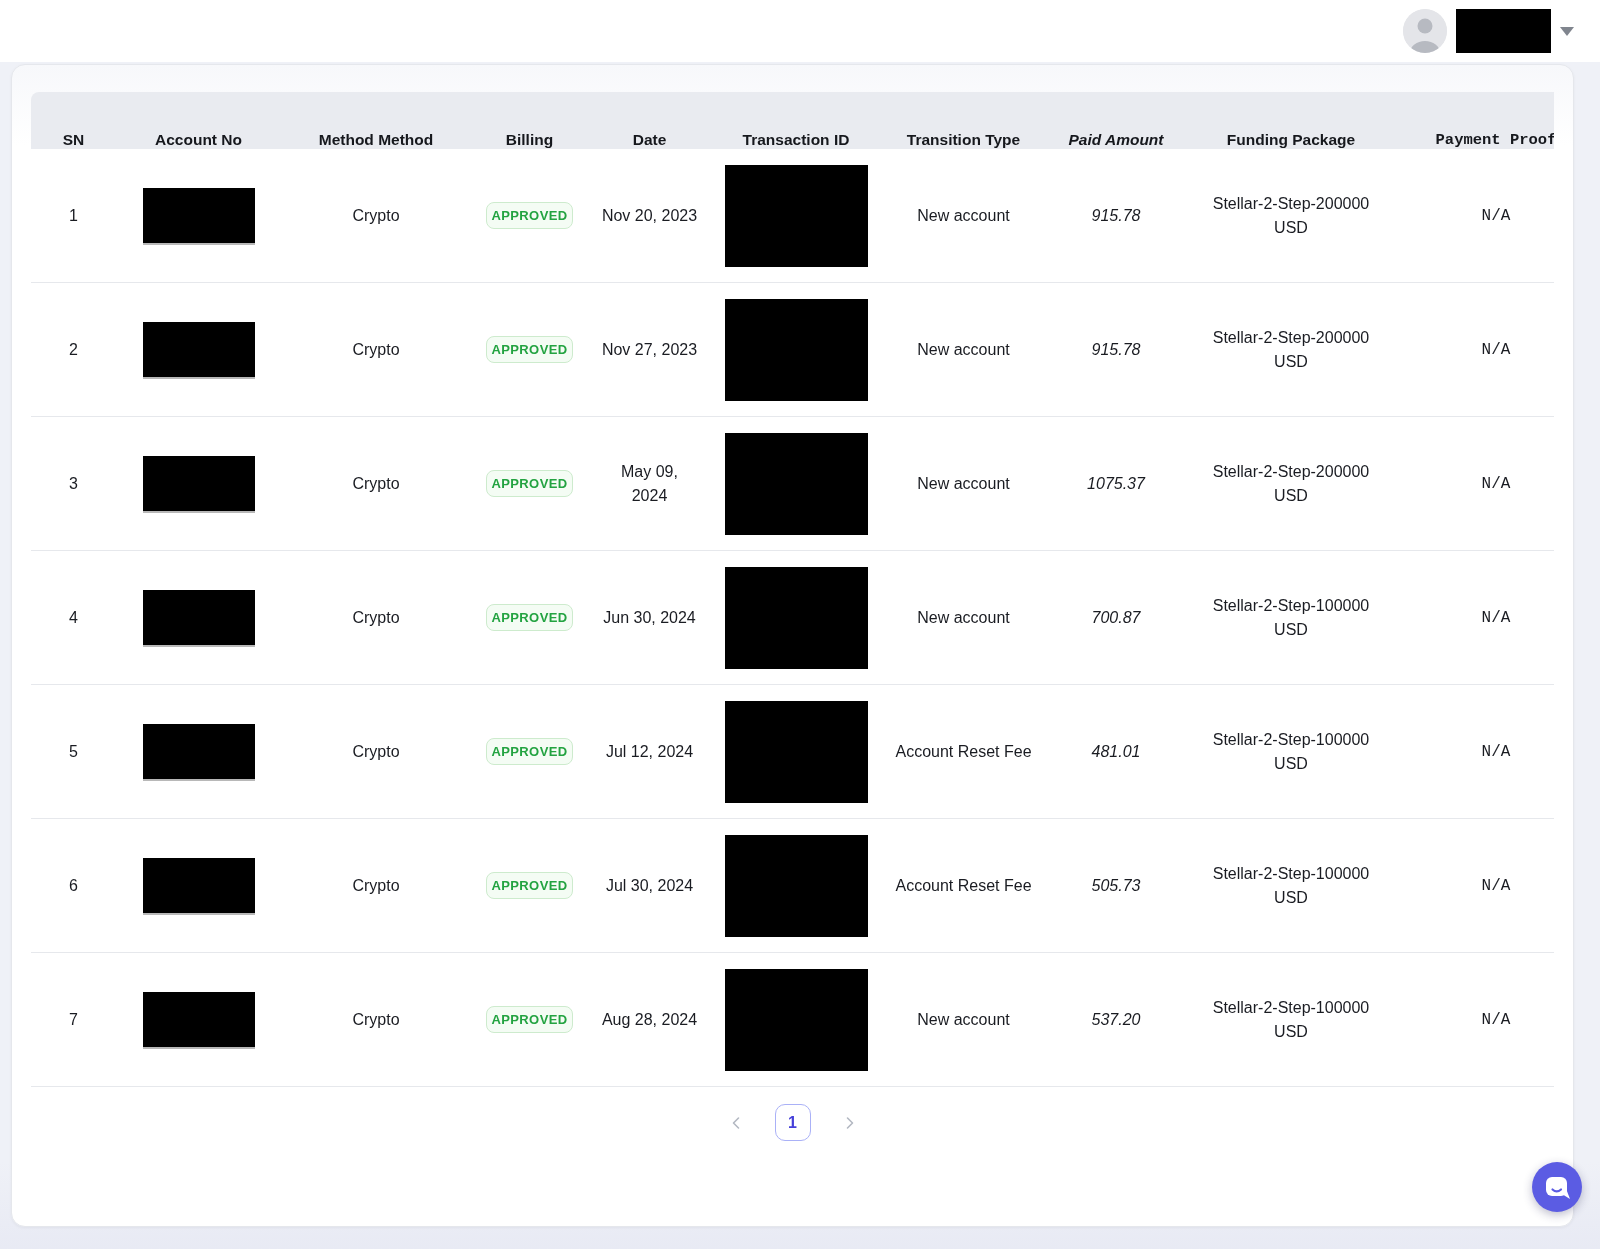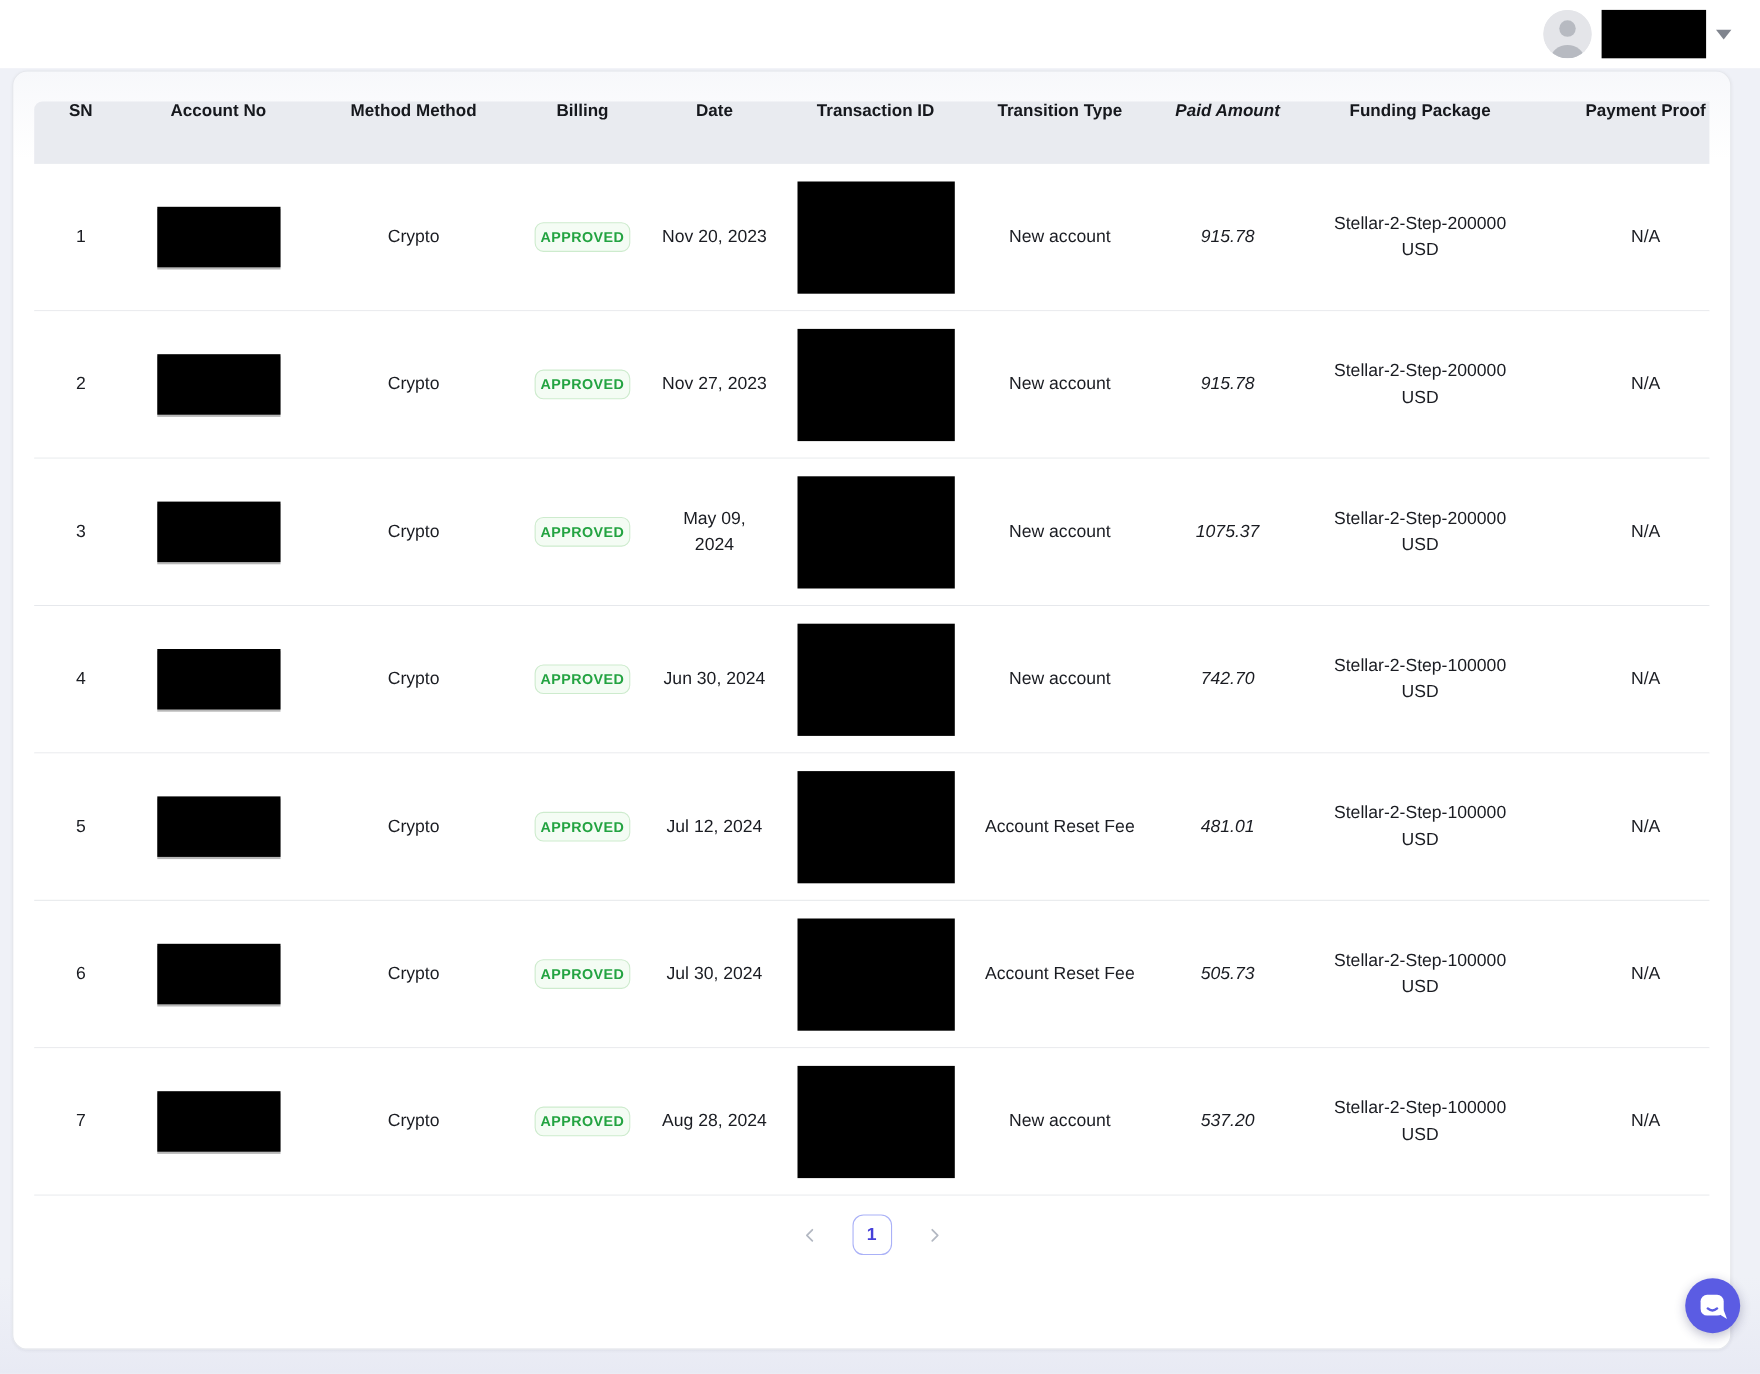--- a/index.html
+++ b/index.html
@@ -50,21 +50,21 @@
     display: flex; align-items: center;
     padding-left: 55px;
     border-bottom: 1px solid #ecedf2;
   }
   .page-title { font-size: 20px; font-weight: 700; color: #201d7d; letter-spacing: .2px; }
 
   
   .table-wrap { margin: 27px 19px 0 19px; overflow: hidden; }
   .btable { min-width: 1565px; }
   .thead {
-    display: flex; align-items: flex-start;
+    display: flex; align-items: flex-end;
     height: 57px;
     background: #e9ebf0;
     border-radius: 8px 8px 0 0;
   }
   .th {
     flex: none; text-align: center;
     font-size: 15.5px; font-weight: 700; color: #16181d;
     position: relative;
   }
   .th + .th::before {
@@ -81,21 +81,21 @@
 
   .c-sn        { width: 85px; }
   .c-account   { width: 165px; }
   .c-method    { width: 190px; }
   .c-status    { width: 117px; }
   .c-date      { width: 123px; }
   .c-txn       { width: 170px; }
   .c-transition{ width: 165px; }
   .c-paid      { width: 140px; font-style: italic; }
   .c-funding   { width: 210px; }
-  .c-proof     { width: 200px; }
+  .c-proof     { width: 200px; font-family: Liberation Mono, monospace; }
 
   .redact { background: #000; }
   .redact-account { width: 112px; height: 55px; box-shadow: 0 2px 0 rgba(125,125,125,.55); }
   .redact-txn { width: 143px; height: 102px; }
 
   .badge {
     display: inline-block;
     font-size: 13px; font-weight: 600; letter-spacing: .4px;
     color: #23a341;
     background: #f4fcf4;
@@ -284,21 +284,21 @@
     <div class="td c-date">
               <span class="date-text">Jun 30, 2024</span>
             </div>
     <div class="td c-txn">
               <div class="redact redact-txn"></div>
             </div>
     <div class="td c-transition">
               <span>New account</span>
             </div>
     <div class="td c-paid">
-              <span>742.70</span>
+              <span>700.87</span>
             </div>
     <div class="td c-funding">
               <span class="funding-text">Stellar-2-Step-100000 USD</span>
             </div>
     <div class="td c-proof">
               <span>N/A</span>
             </div>
   </div>
           <div class="tr">
     <div class="td c-sn">

